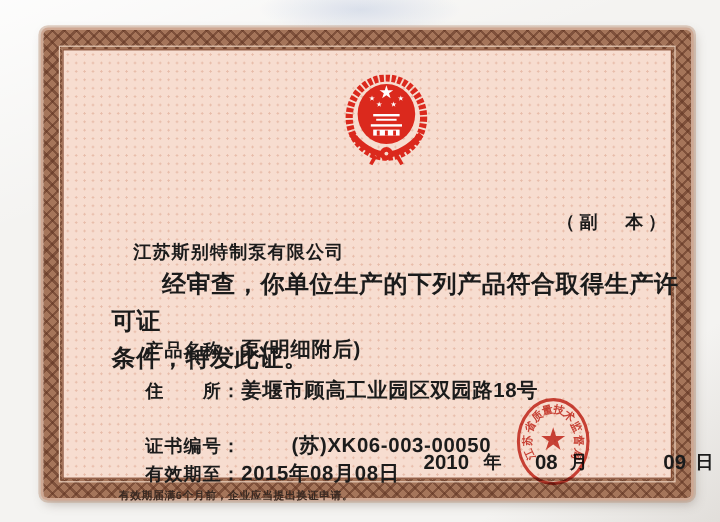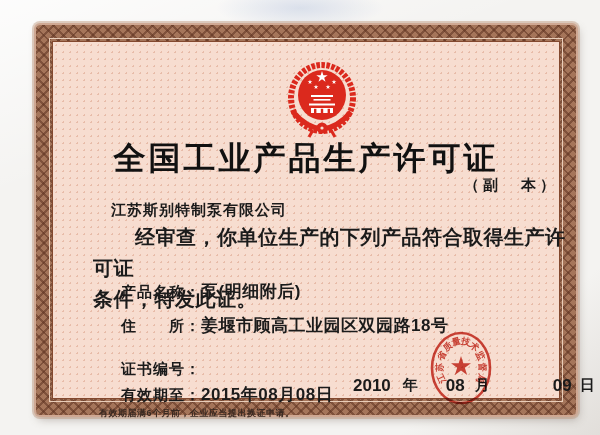--- a/index.html
+++ b/index.html
@@ -89,21 +89,20 @@
       <rect x="31" y="46.8" width="2.4" height="4.2" fill="#db291d"></rect>
       <rect x="37.8" y="46.8" width="2.4" height="4.2" fill="#db291d"></rect>
       <rect x="44.6" y="46.8" width="2.4" height="4.2" fill="#db291d"></rect>
       <path d="M10,50 Q24,66 39,67 Q54,66 68,50" stroke="#db291d" stroke-width="5" fill="none"></path>
       <circle cx="39" cy="66" r="5.5" fill="#db291d"></circle>
       <circle cx="39" cy="66" r="1.6" fill="#f7ddd0"></circle>
       <path d="M30,68 l-4,7" stroke="#db291d" stroke-width="3"></path>
       <path d="M48,68 l4,7" stroke="#db291d" stroke-width="3"></path>
     </svg>
 
-    <div class="title">全国工业产品生产许可证</div>
     <div class="subtitle">（副　本）</div>
     <div class="company">江苏斯别特制泵有限公司</div>
 
     <div class="bodytext">
       <div class="indent">经审查，你单位生产的下列产品符合取得生产许可证</div>
       <div>条件，特发此证。</div>
     </div>
 
     <div class="fieldrow row-product">
       <span class="label">产品名称：</span>
@@ -111,20 +110,21 @@
     </div>
 
     <div class="fieldrow row-residence">
       <span class="label">住　　所：</span>
       <span class="value">姜堰市顾高工业园区双园路18号</span>
     </div>
 
 
     <div class="fieldrow row-certno">
       <span class="label">证书编号：</span>
+      <span class="value">(苏)XK06-003-00050</span>
     </div>
 
     <div class="fieldrow row-valid">
       <span class="label">有效期至：</span>
       <span class="value">2015年08月08日</span>
     </div>
 
     <div class="footer-note">有效期届满6个月前，企业应当提出换证申请。</div>
 
     <div class="issue-date">

